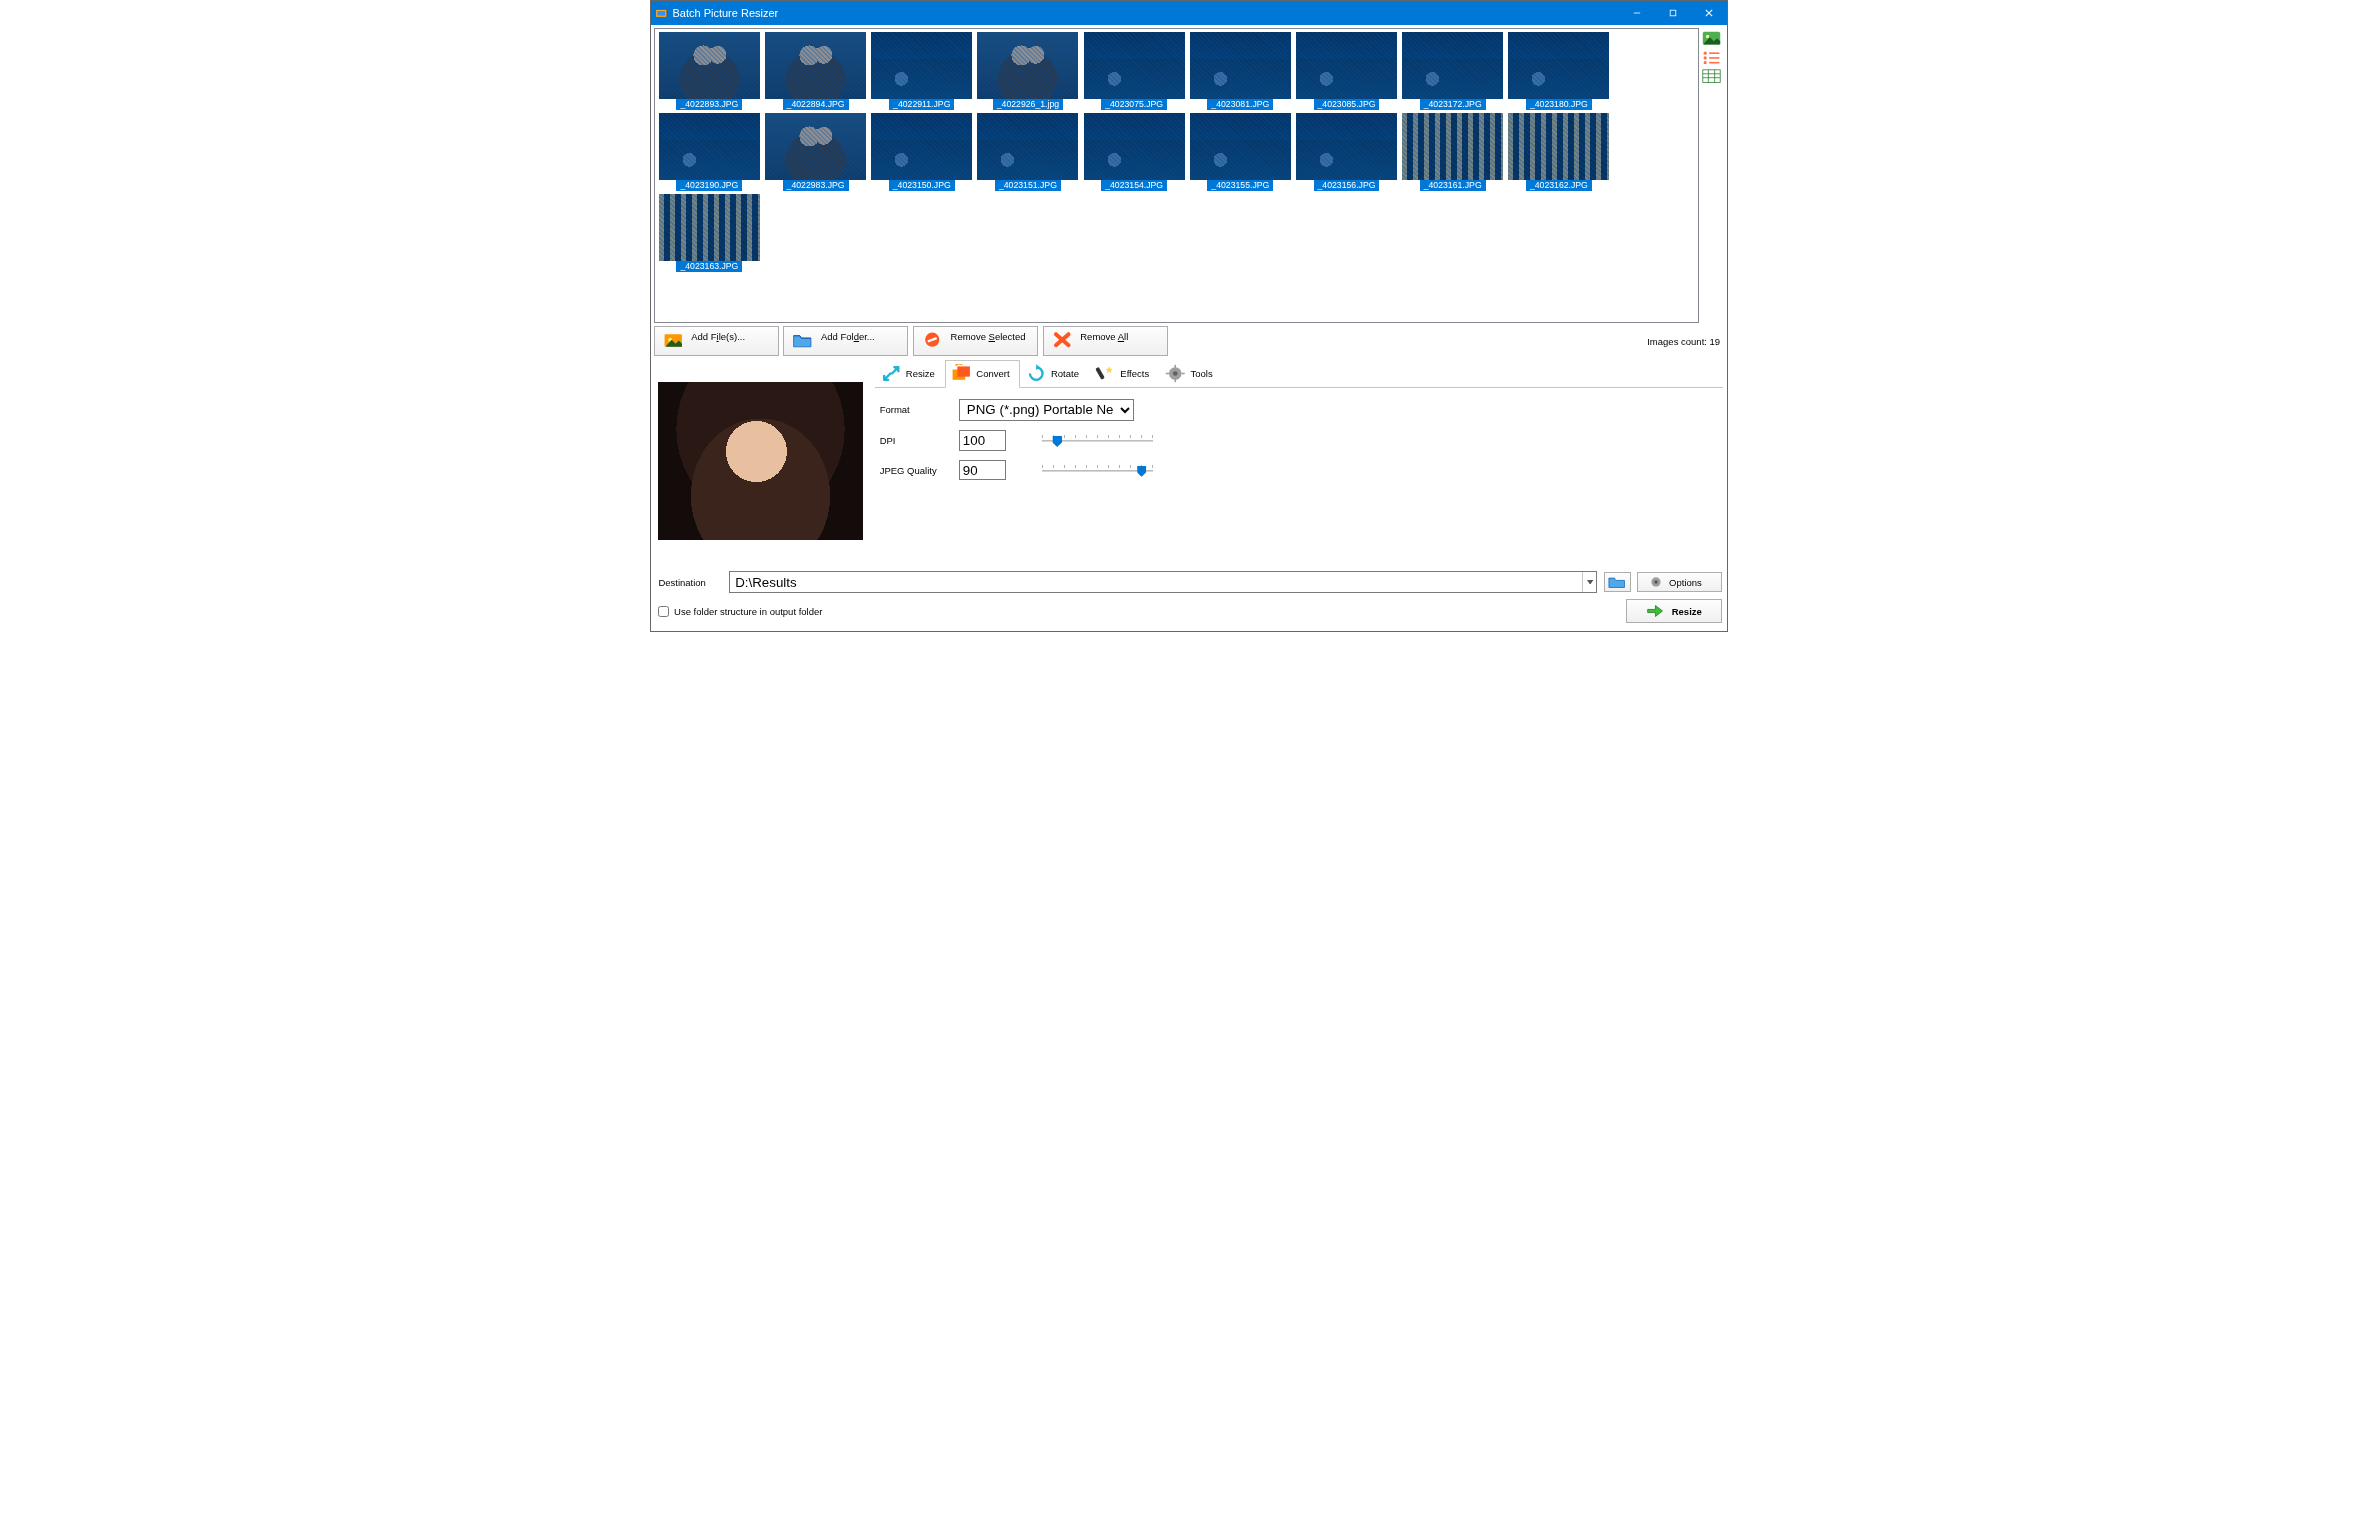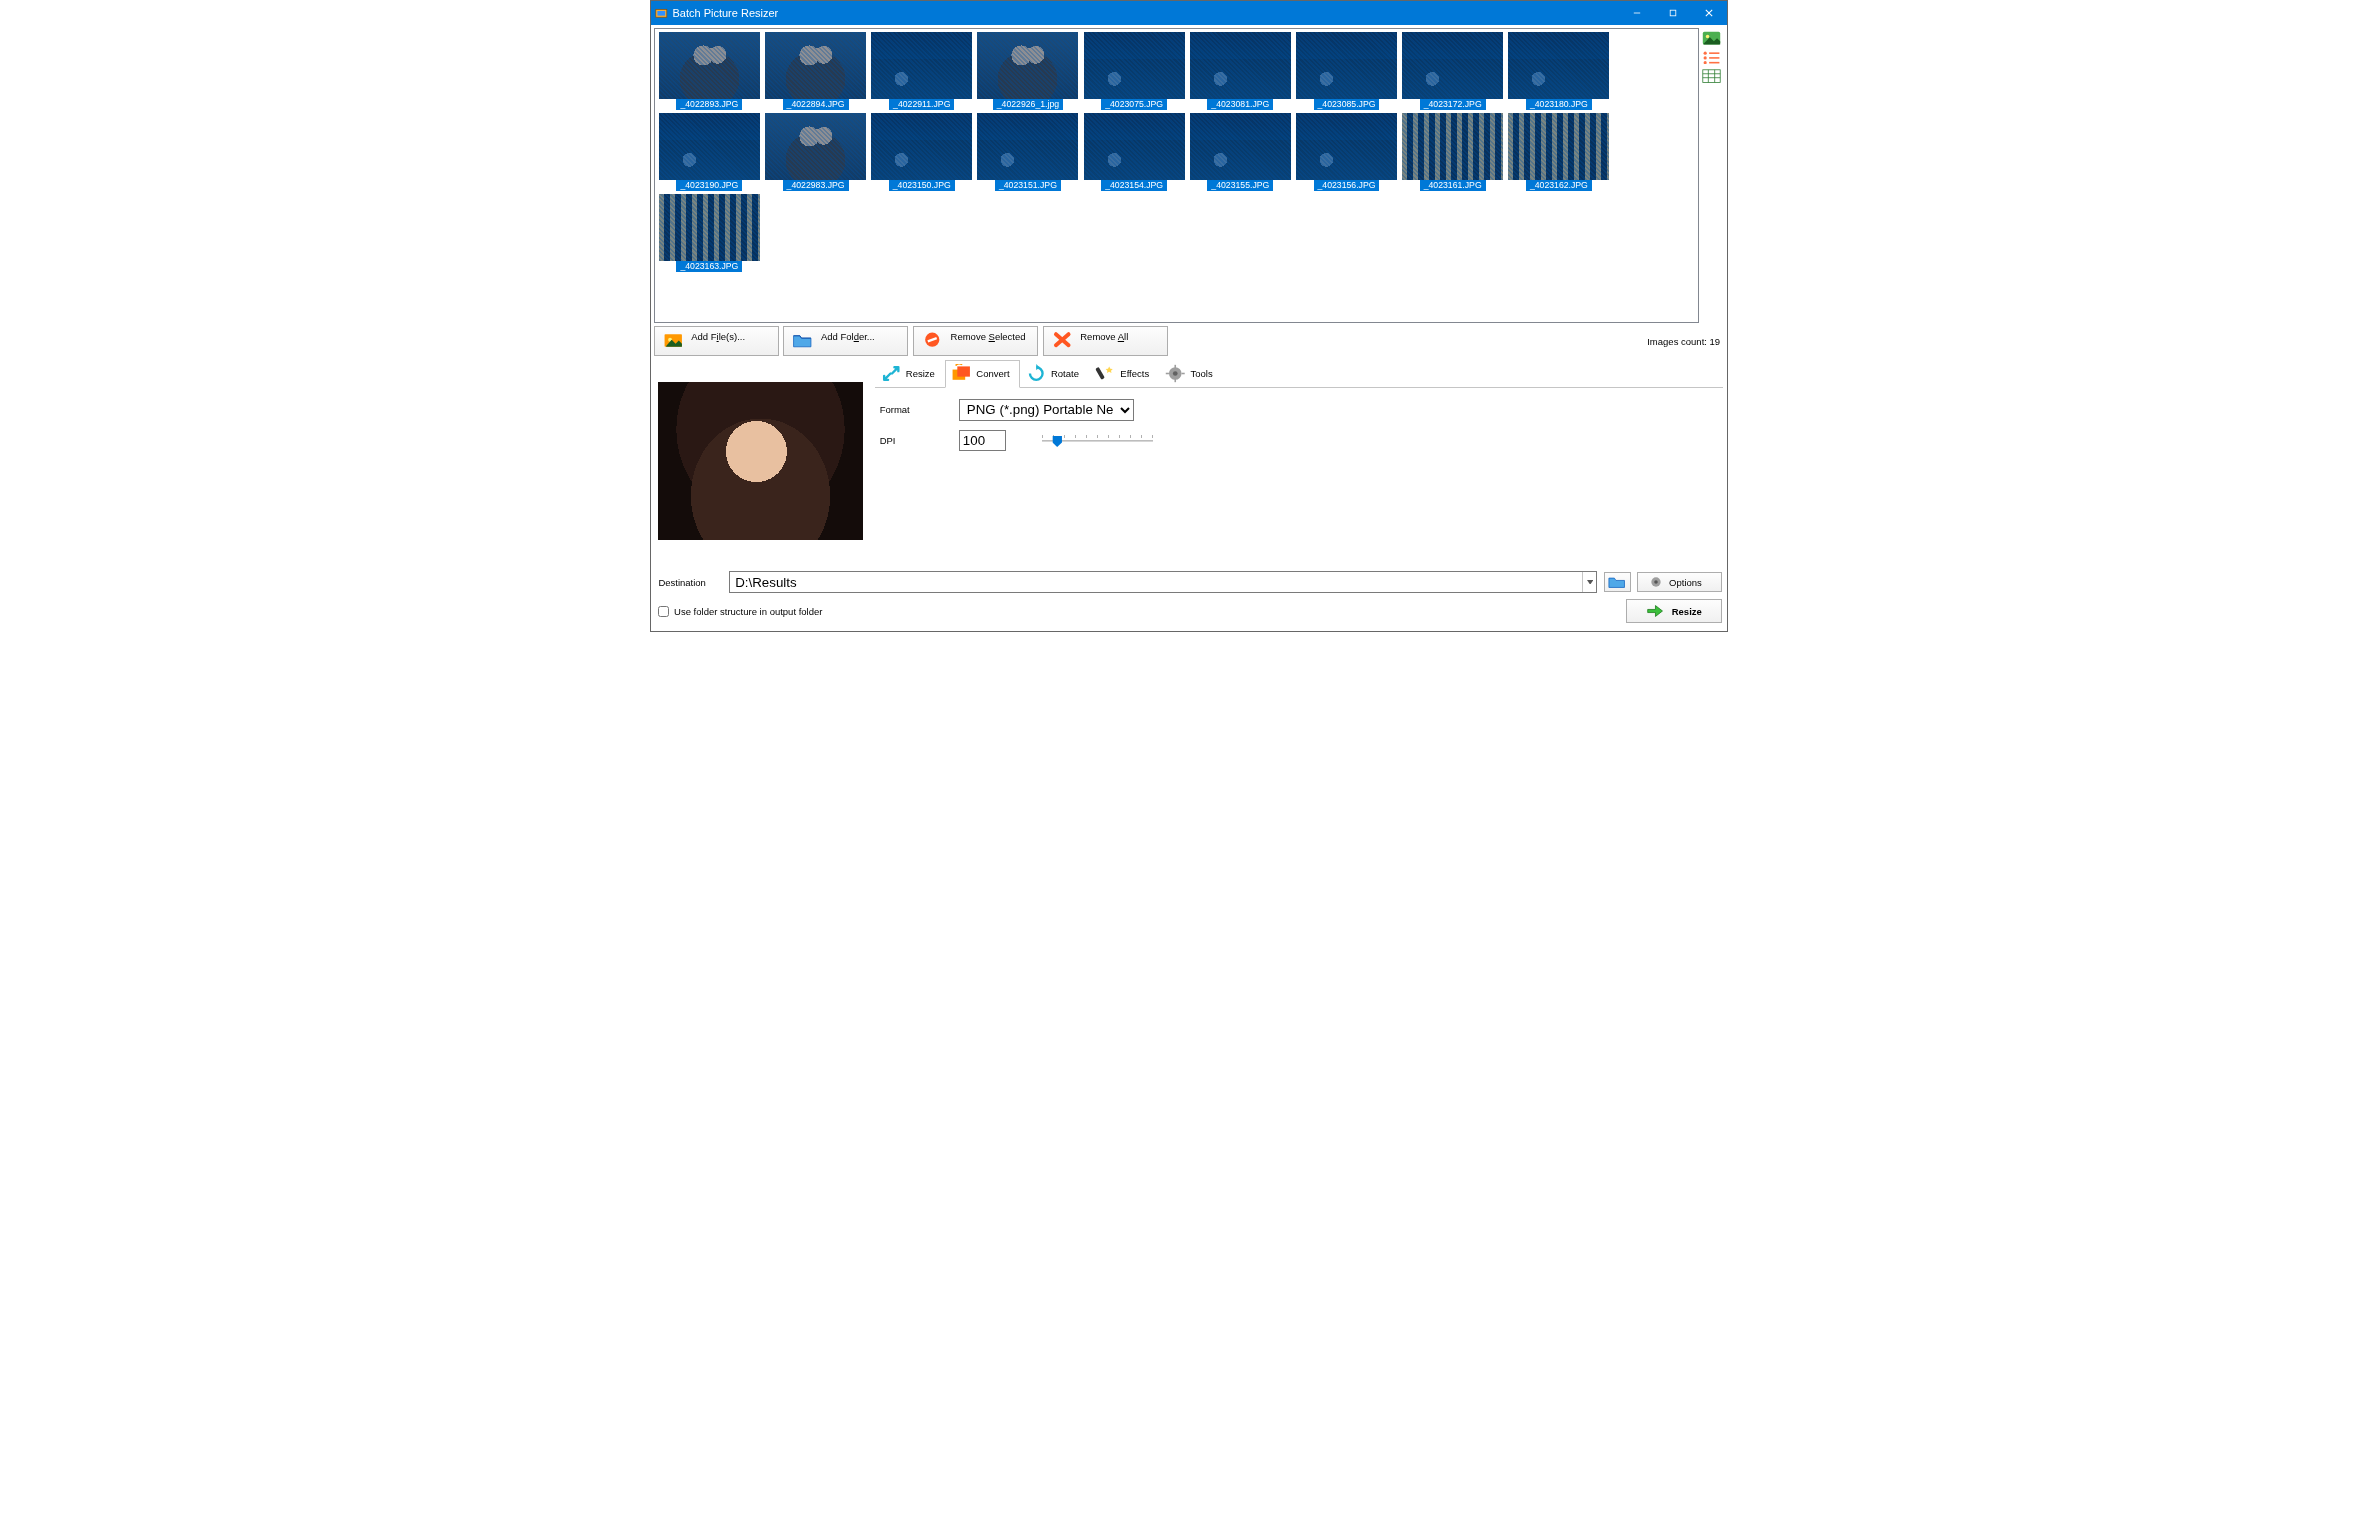--- a/index.html
+++ b/index.html
@@ -334,20 +334,42 @@
                   <span></span>
                   <span></span>
                   <span></span>
                   <span></span>
                   <span></span>
                 </div>
               <div class="track"></div>
               <div class="thumbp" id="dpi-thumb" style="left: 14%;"></div>
             </div>
           </div>
+          <div class="form-row">
+            <div class="lab">JPEG Quality</div>
+            <input type="text" value="90" style="">
+            <div style="width:14px"></div>
+            <div class="slider">
+              <div class="ticks">
+                  <span></span>
+                  <span></span>
+                  <span></span>
+                  <span></span>
+                  <span></span>
+                  <span></span>
+                  <span></span>
+                  <span></span>
+                  <span></span>
+                  <span></span>
+                  <span></span>
+                </div>
+              <div class="track"></div>
+              <div class="thumbp" id="jpeg-thumb" style="left: 90%;"></div>
+            </div>
+          </div>
         </div>
       </div>
     </div>
 
   </div>
 
   <div class="bottom">
     <div class="dest-row">
       <div class="lab">Destination</div>
       <div class="combo">

